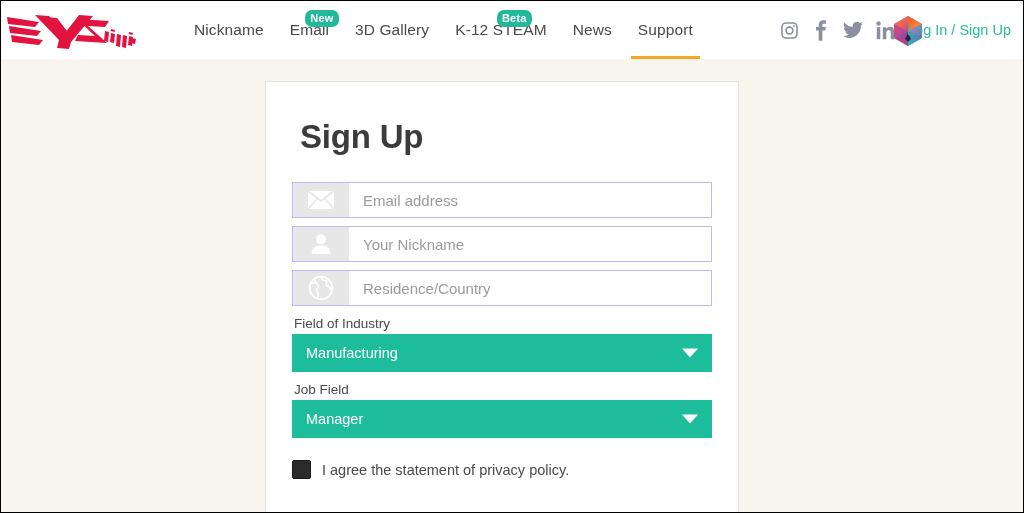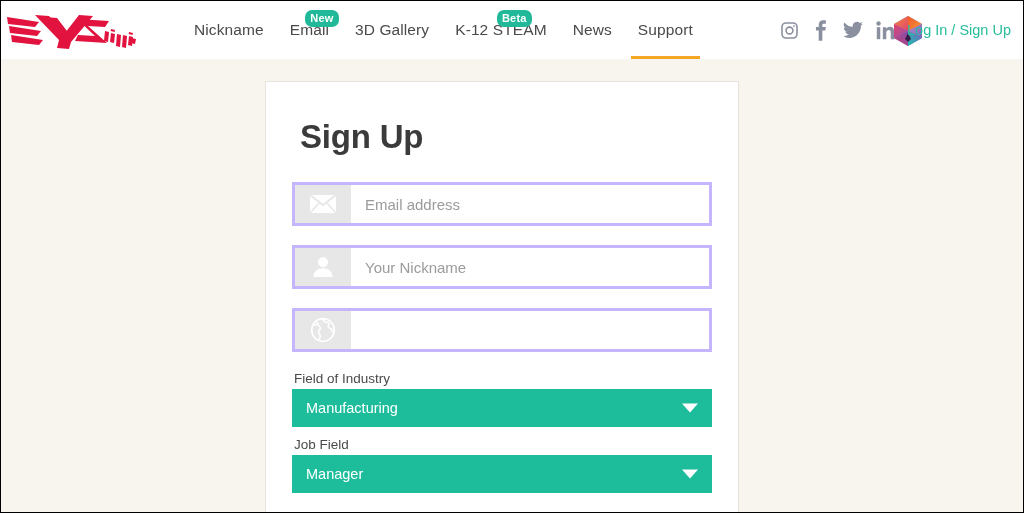--- a/index.html
+++ b/index.html
@@ -158,23 +158,23 @@
     font-size: 33px;
     font-weight: bold;
     color: #3b3b3b;
     margin: 10px 0 26px 8px;
     letter-spacing: -0.2px;
   }
 
   .field-row {
     display: flex;
     align-items: stretch;
-    height: 44px;
-    margin-bottom: 19px;
-    border: 3px solid #c4b5fd;
+    height: 36px;
+    margin-bottom: 8px;
+    border: 1px solid #c4b5fd;
     box-sizing: border-box;
     background: #ffffff;
   }
   .field-icon {
     width: 56px;
     background: #e7e7e7;
     display: flex;
     align-items: center;
     justify-content: center;
     flex: 0 0 56px;
@@ -408,32 +408,37 @@
         <input class="field-input" type="text" value="" placeholder="Your Nickname" style="">
       </div>
 
       <div class="field-row">
         <div class="field-icon">
           <svg width="26" height="26" viewBox="0 0 26 26">
             <circle cx="13" cy="13" r="11.3" fill="none" stroke="#ffffff" stroke-width="1.7"></circle>
             <path d="M7 5.5 C8.5 7 8 9 9.5 9.6 C11 10.2 10.6 12 9.6 12.8 C8.6 13.6 8 15.5 9.2 16.8 C10.4 18 10.2 20.5 9.4 22 M13 1.9 C13 4 15 5.4 16.6 5.2 C18.2 5 19.5 6.6 18.6 8 C17.7 9.4 18.4 11 19.8 11.3 C21.2 11.6 22.6 12.8 22.3 14.6 M3.4 8 C5 8.8 6.2 8 7.6 7" fill="none" stroke="#ffffff" stroke-width="1.5" stroke-linecap="round"></path>
           </svg>
         </div>
+        <input class="field-input" type="text" value="" placeholder="Residence/Country" style="">
       </div>
 
       <div class="select-label">Field of Industry</div>
       <div class="select-box">
         <span class="select-value">Manufacturing</span>
         <span class="select-arrow"></span>
       </div>
 
       <div class="select-label">Job Field</div>
       <div class="select-box">
         <span class="select-value">Manager</span>
         <span class="select-arrow"></span>
       </div>
 
+      <div id="agree-row">
+        <div id="agree-checkbox"></div>
+        <span id="agree-text">I agree the statement of privacy policy.</span>
+      </div>
 
     </div>
 
   </div>
 
 </div>
 
 </body></html>

